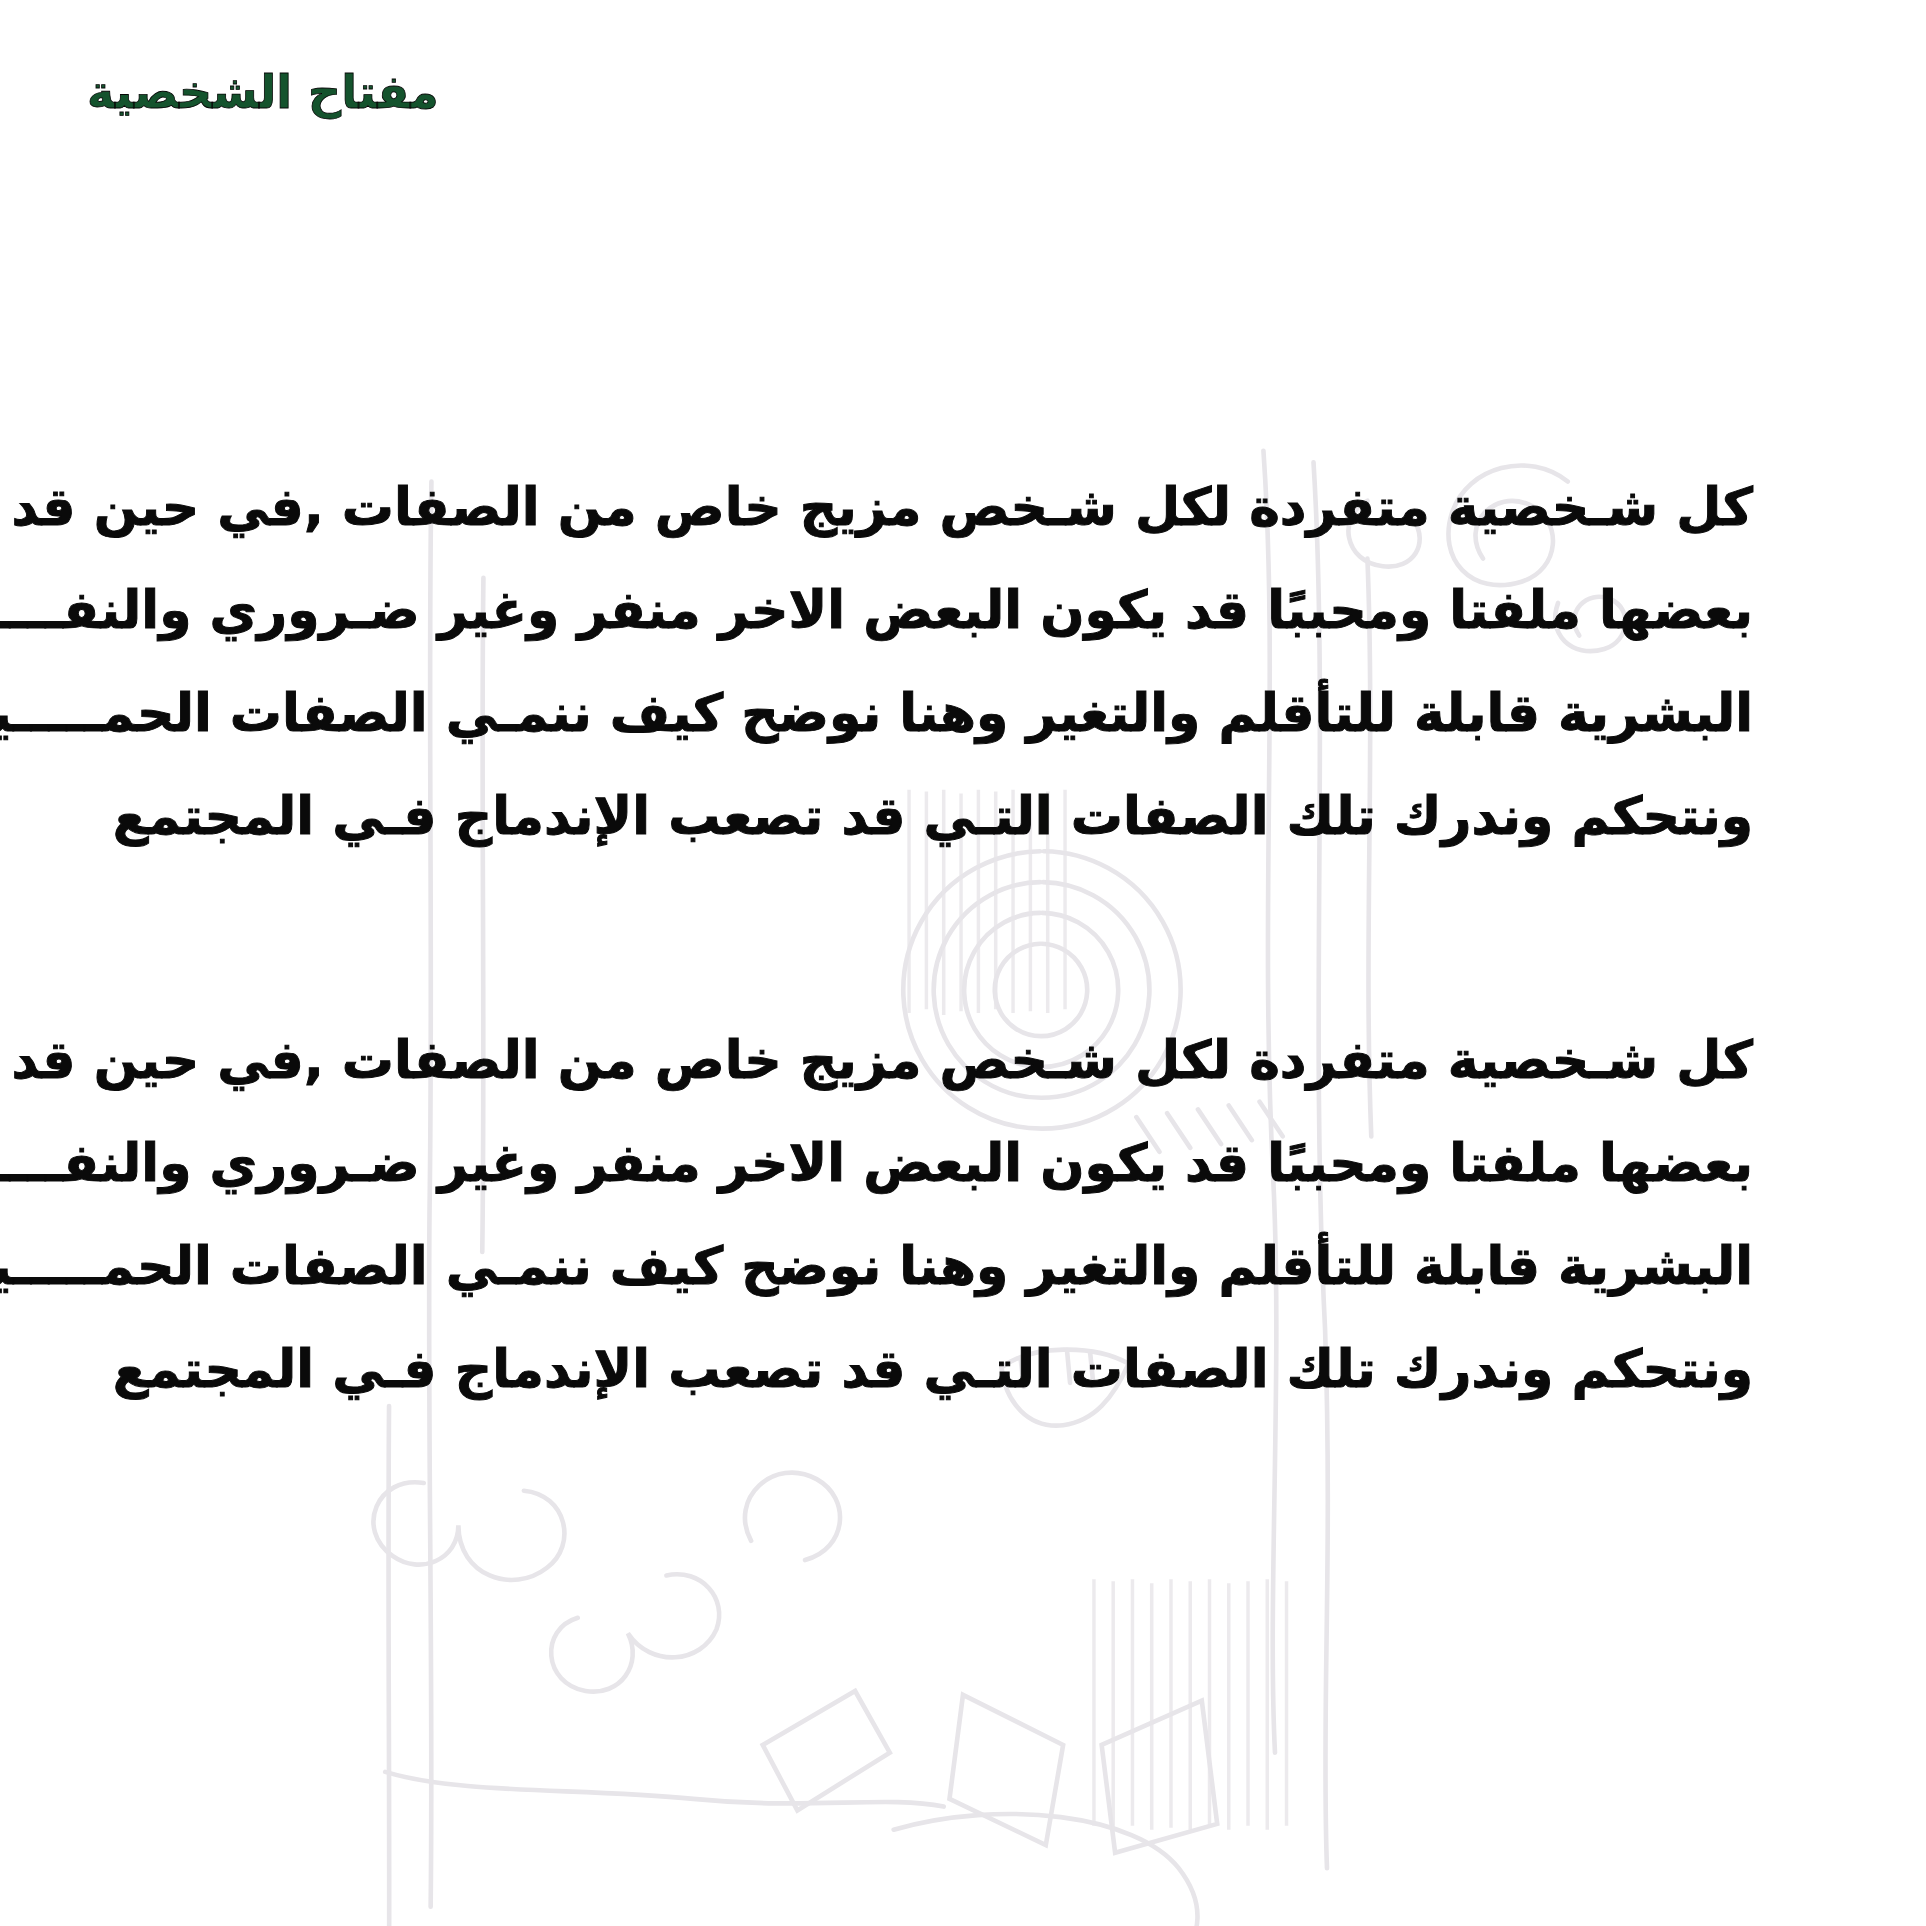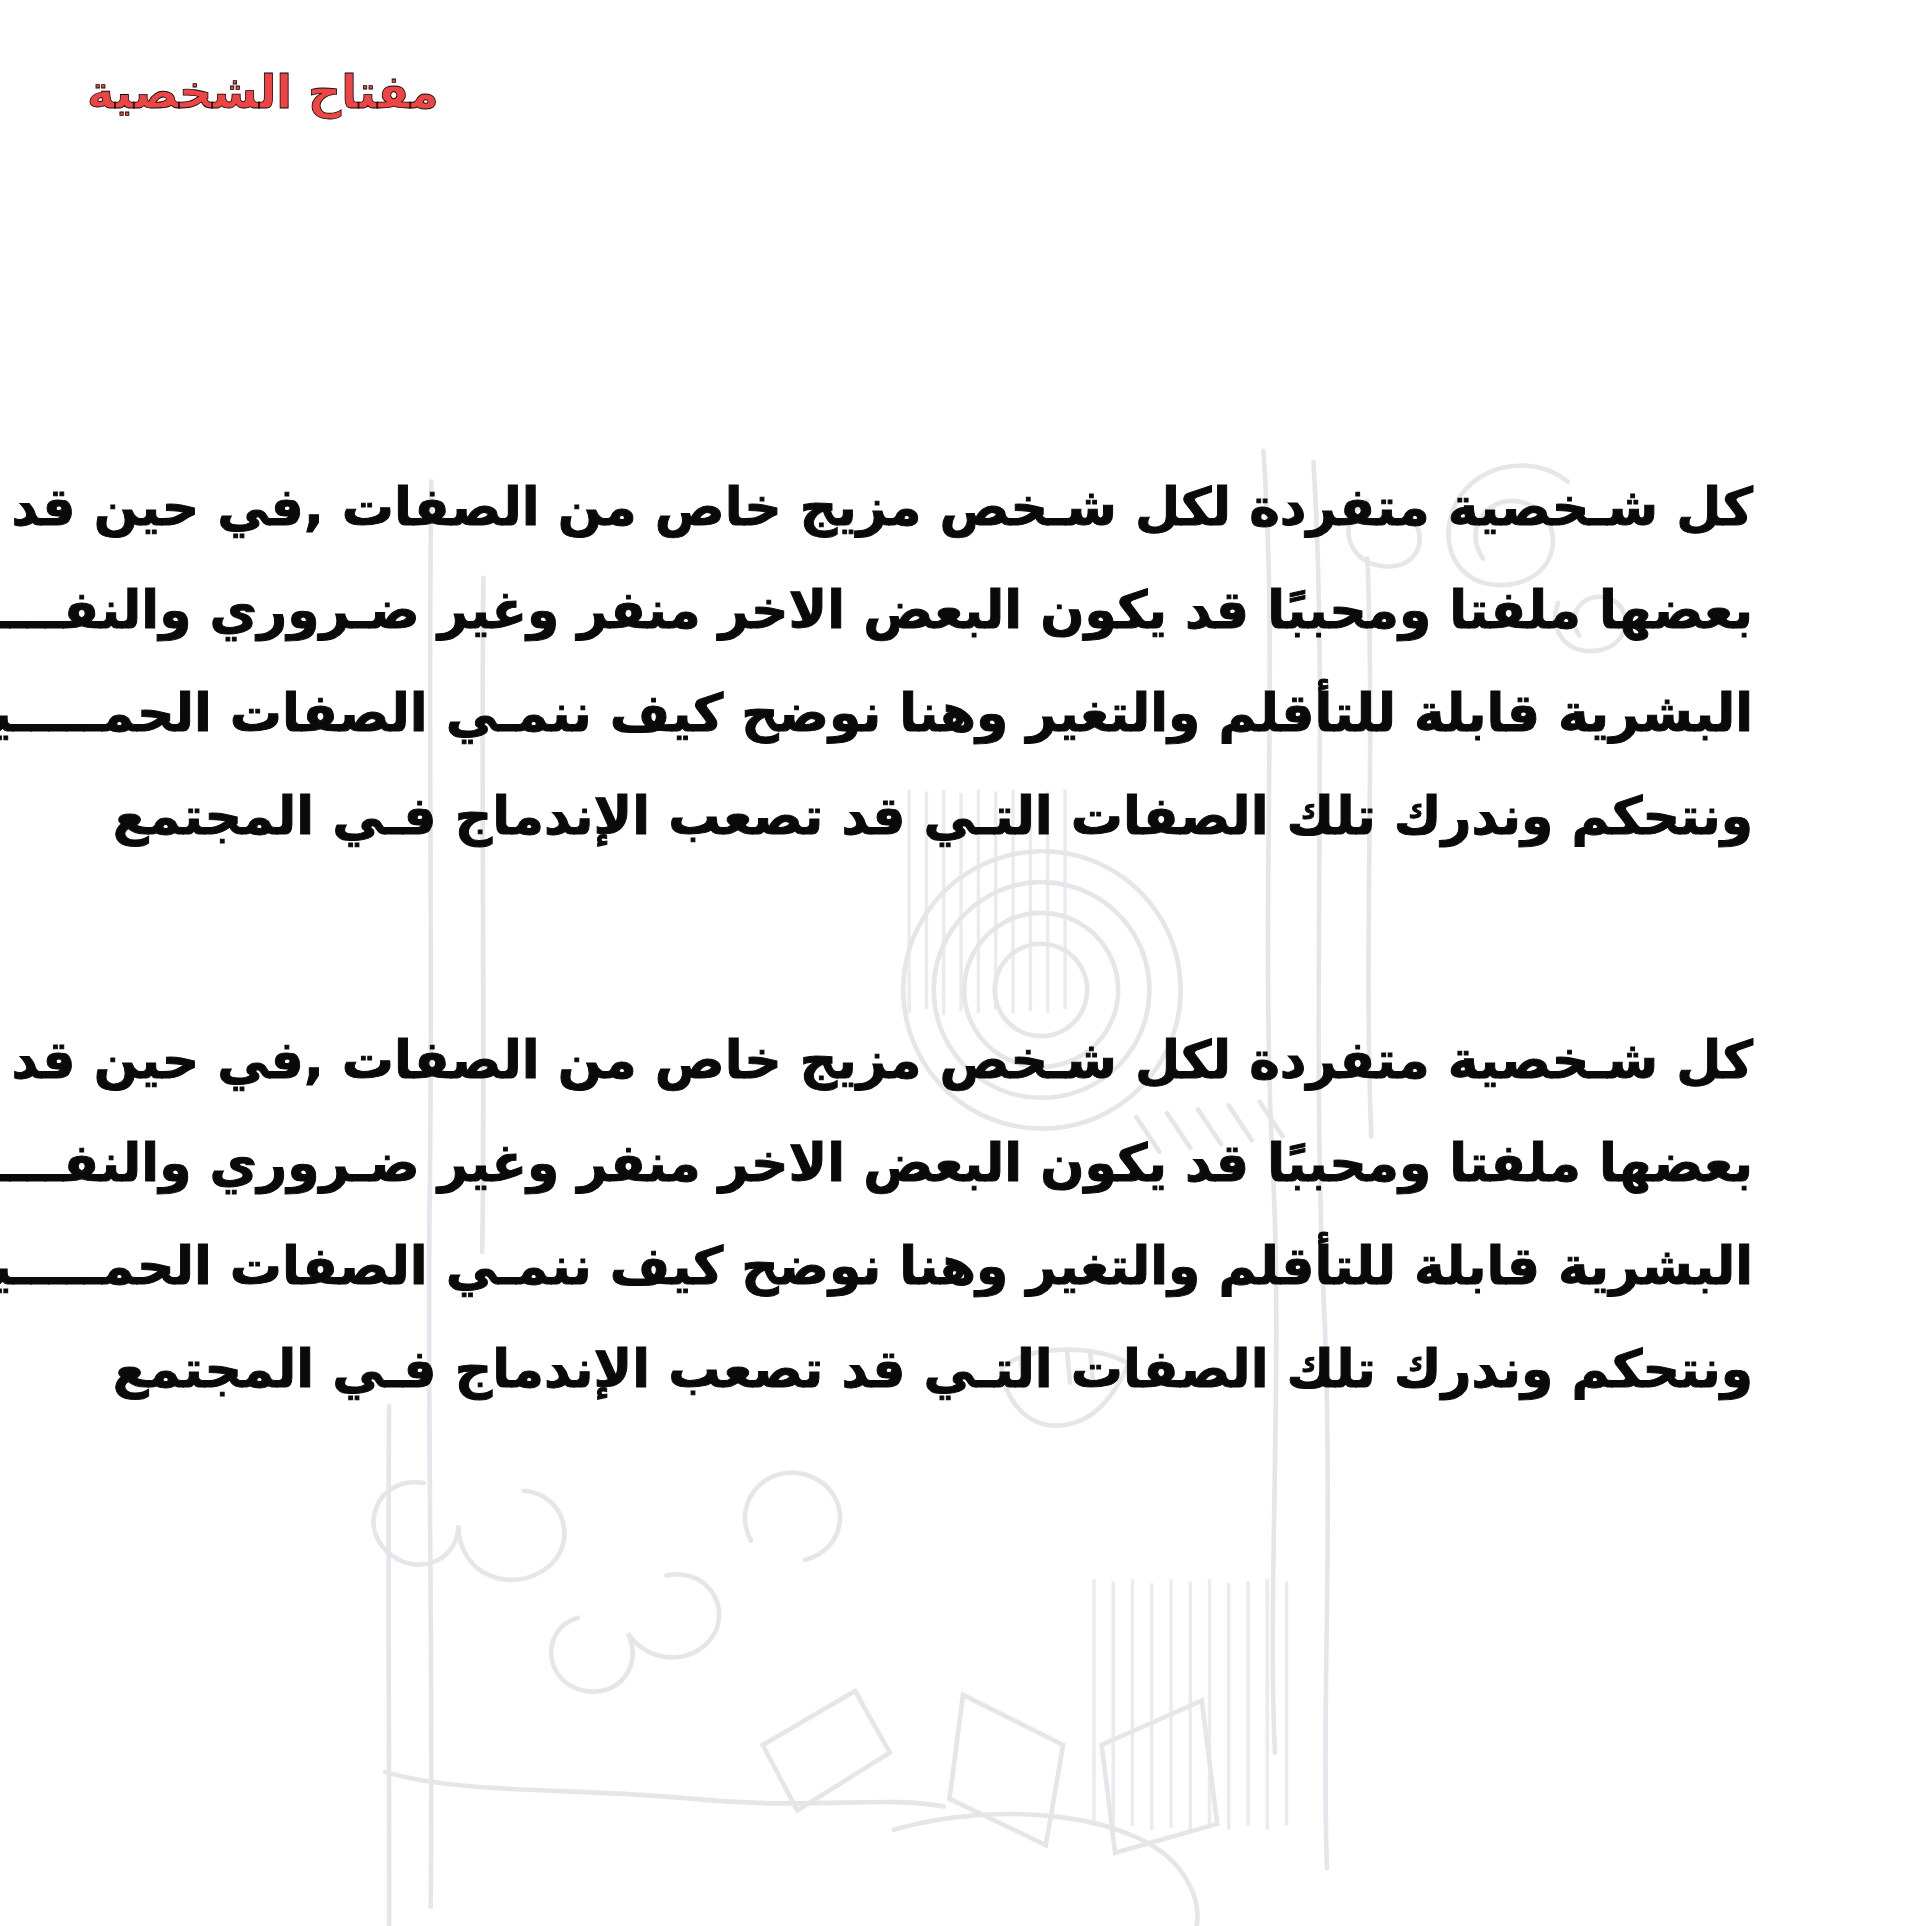--- a/index.html
+++ b/index.html
@@ -1,19 +1,19 @@
 <!DOCTYPE html>
 <html lang="ar" style="font-size:6.2px"><head>
 <meta charset="utf-8">
 <style>
   html,body{margin:0;padding:0;background:#fff;}
   .page{position:relative;width:1965px;height:2774px;background:#ffffff;overflow:hidden;
         font-family:"DejaVu Sans","Liberation Sans",sans-serif;}
   .title{position:absolute;left:87px;top:65px;font-size:46px;font-weight:bold;
-         color:#ef4444;direction:rtl;white-space:nowrap;-webkit-text-stroke:0.8px #060606;}
+         color:#14532d;direction:rtl;white-space:nowrap;-webkit-text-stroke:0.8px #060606;}
   .para{position:absolute;left:50%;transform:translateX(-50%);width:1541px;direction:rtl;
         text-align:center;font-weight:bold;color:#0a0a0a;font-size:52px;line-height:103px;
         -webkit-text-stroke:1px #0a0a0a;}
   .para .line{display:block;white-space:nowrap;}
   #para1{top:456px;}
   #para2{top:1009px;}
   .sketch{position:absolute;left:308px;top:443px;}
 </style>
 </head>
 <body>

